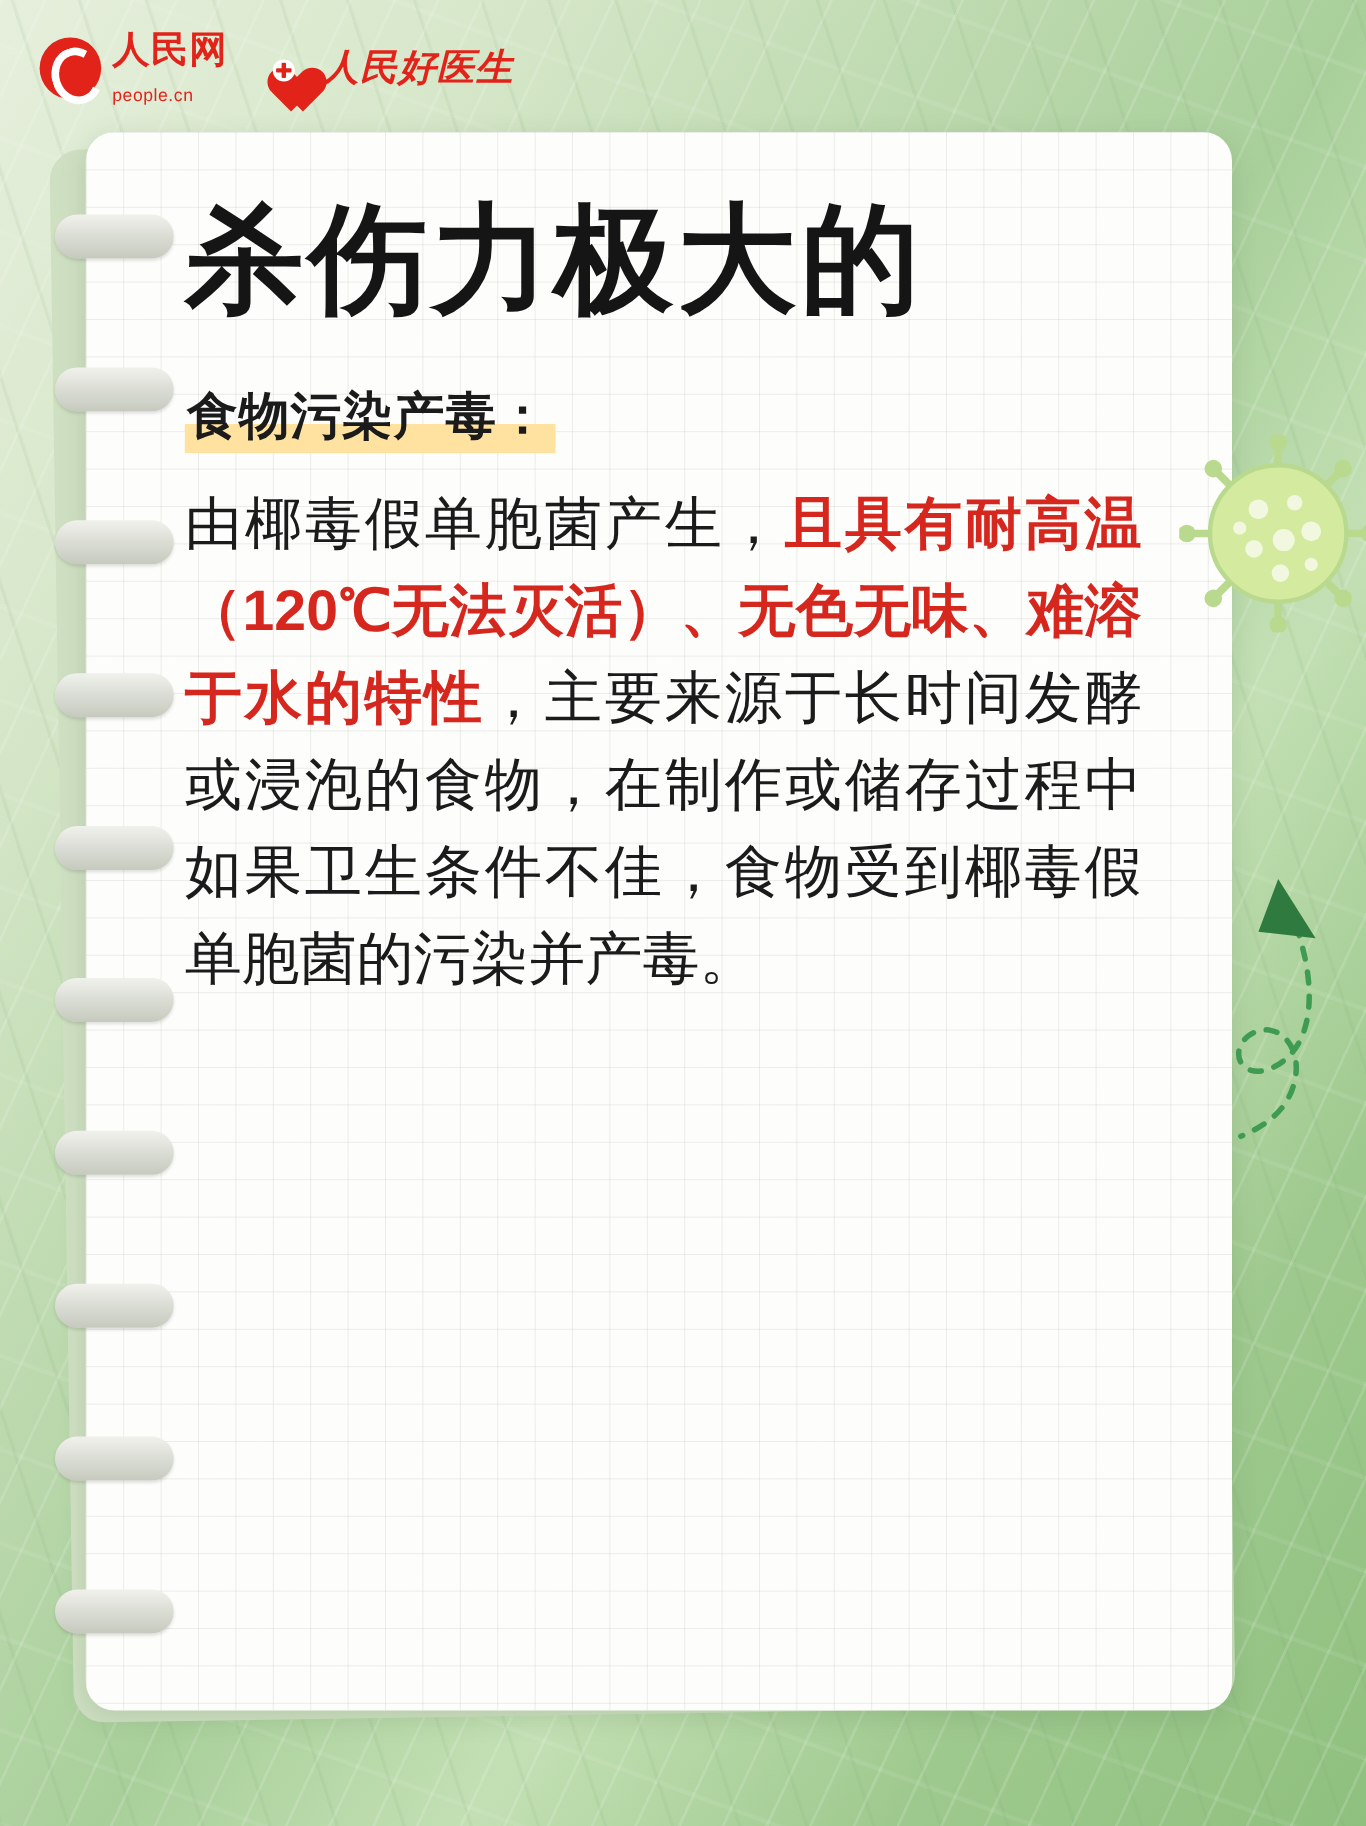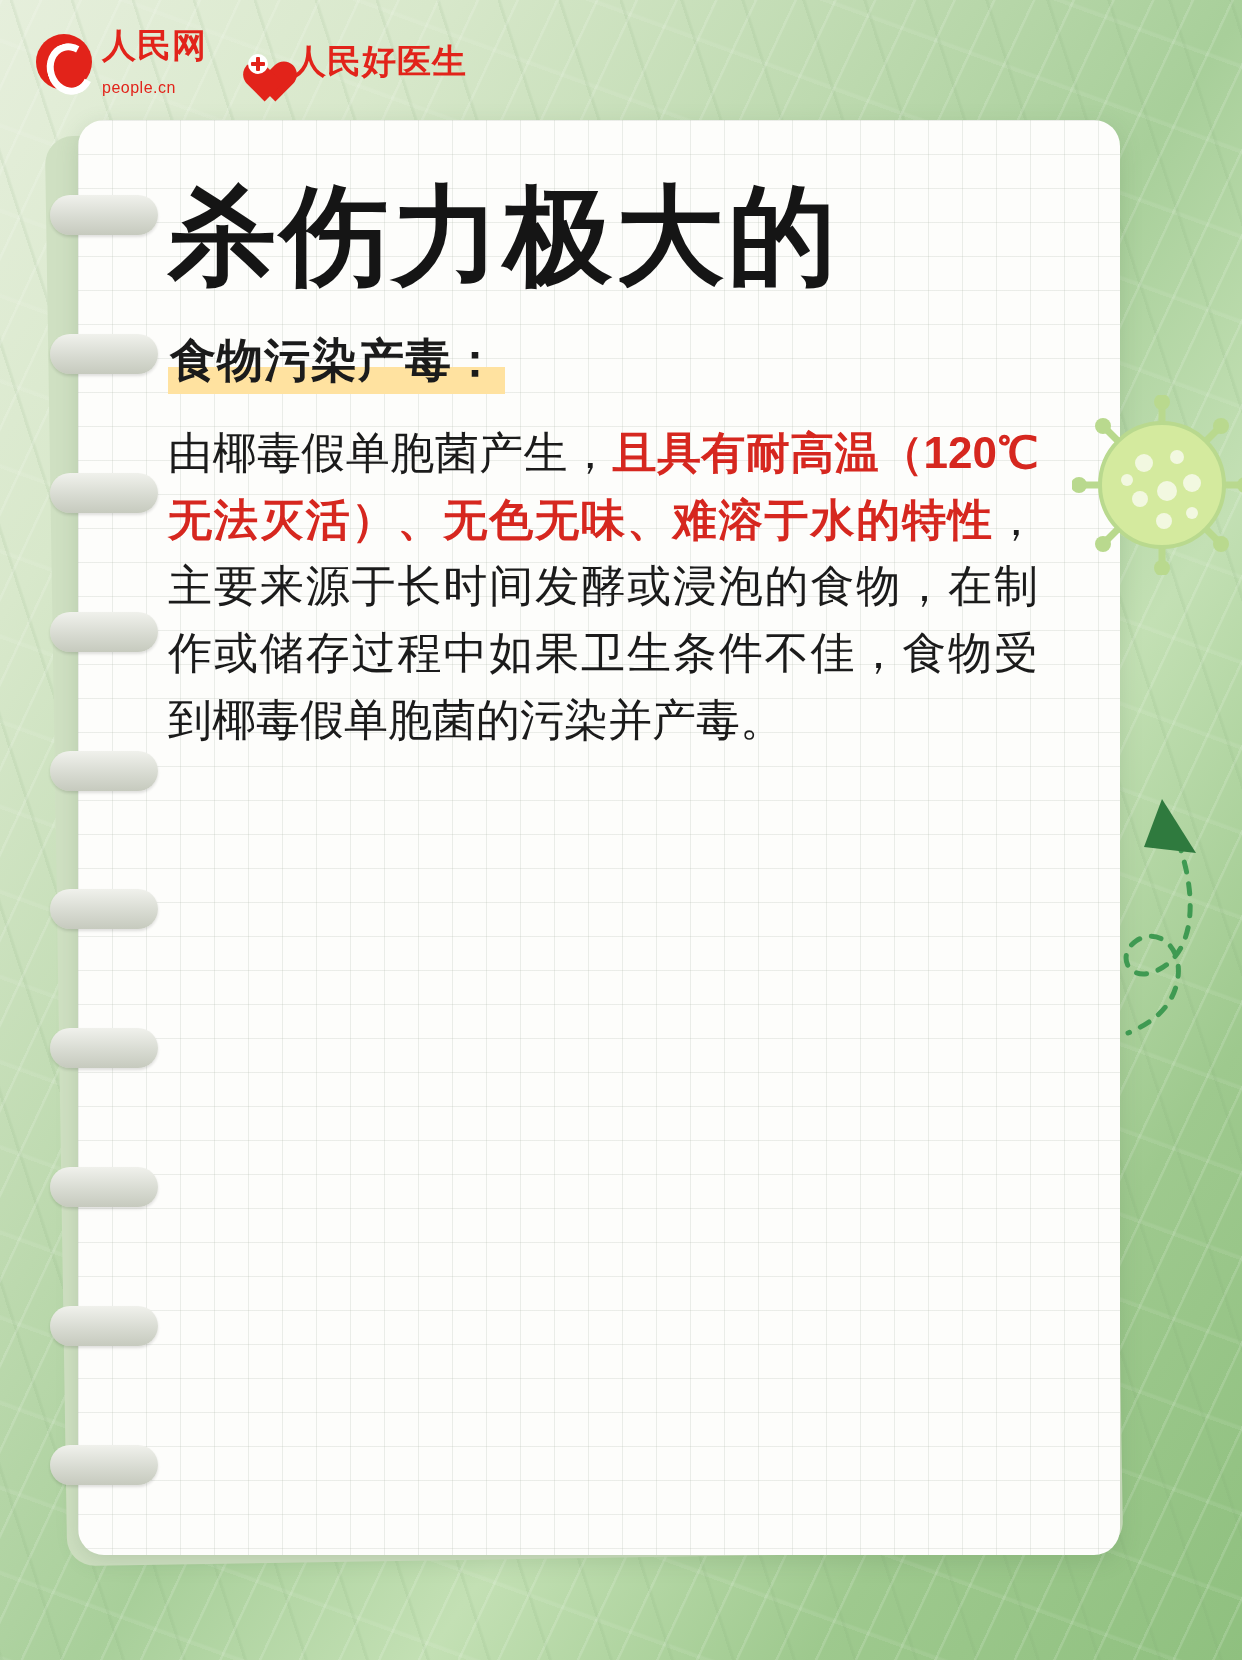--- a/index.html
+++ b/index.html
@@ -80,20 +80,21 @@
   .logo-en {
     font-size: 16px;
     color: #e2231a;
     letter-spacing: 0.5px;
     margin-top: 18px;
   }
   .logo-doctor {
     display: flex;
     align-items: flex-start;
     gap: 9px;
+    font-style: italic;
   }
   .heart-mark {
     width: 50px;
     height: 46px;
     position: relative;
   }
   .heart-mark::before,
   .heart-mark::after {
     content: "";
     position: absolute;
@@ -231,35 +232,35 @@
     position: absolute;
     right: -10px;
     top: 395px;
     width: 180px;
     height: 180px;
     z-index: 5;
   }
 
   
   .section {
-    margin-top: 32px;
+    margin-top: 50px;
   }
   .sec-head {
     display: inline-block;
     font-size: 46px;
     font-weight: bold;
     color: #1b1b1b;
     letter-spacing: 1px;
     background: linear-gradient(to top, #ffe2a0 0%, #ffe2a0 42%, rgba(255,226,160,0) 42%);
     padding: 2px 6px 4px 2px;
     line-height: 1.25;
   }
   .sec-body {
     margin-top: 26px;
-    font-size: 44px;
+    font-size: 52px;
     line-height: 1.52;
     color: #1b1b1b;
     letter-spacing: 0px;
     text-align: justify;
   }
   .hl-red {
     color: #d6271f;
     font-weight: bold;
   }
   .hl-red-u {

